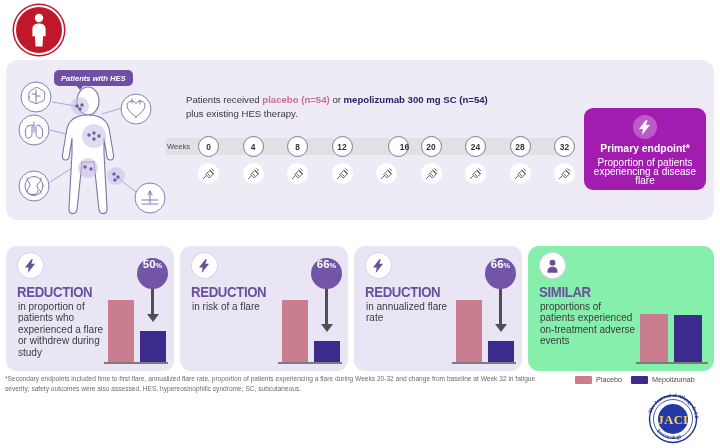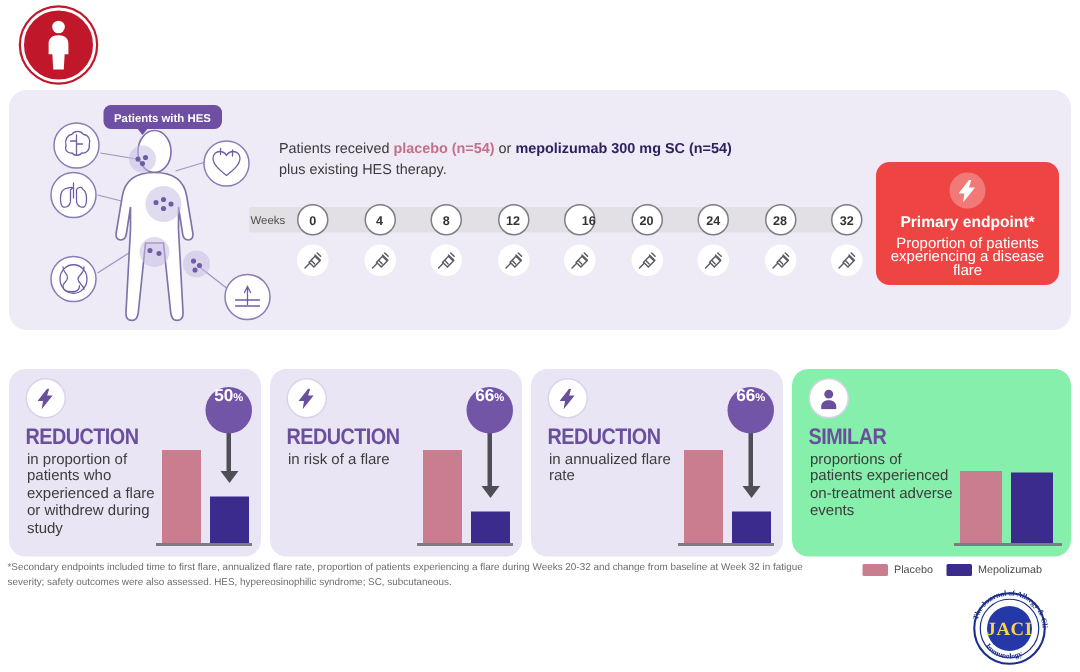--- a/index.html
+++ b/index.html
@@ -27,21 +27,21 @@
     line-height: 17.5px; letter-spacing: 0.1px;
   }
 
   
   .main-panel {
     position: absolute; left: 6px; top: 60px; width: 708px; height: 160px;
     background: #eeeaf6; border-radius: 12px;
   }
 
   
-  .body-art { position: absolute; left: 19px; top: 4px; width: 160px; height: 152px; }
+  .body-art { position: absolute; left: 4px; top: 4px; width: 160px; height: 152px; font-style: italic; }
   .hes-tag {
     position: absolute; left: 44px; top: 6px;
     background: #6f4fa3; color: #ffffff;
     font-size: 7.6px; font-weight: bold;
     padding: 3.5px 7px; border-radius: 5px; white-space: nowrap;
     z-index: 4;
   }
   .hes-tag::after {
     content: ""; position: absolute; left: 22px; bottom: -4px;
     border-left: 4px solid transparent; border-right: 4px solid transparent;
@@ -80,21 +80,21 @@
   }
   .syringe-node {
     position: absolute; width: 21px; height: 21px; border-radius: 50%;
     background: #ffffff; top: 103px;
     display: flex; align-items: center; justify-content: center;
   }
 
   
   .endpoint-card {
     position: absolute; left: 578px; top: 48px; width: 122px; height: 82px;
-    background: #ef4444; border-radius: 9px; color: #fff;
+    background: #a21caf; border-radius: 9px; color: #fff;
     text-align: center; padding-top: 7px;
   }
   .endpoint-icon {
     width: 24px; height: 24px; border-radius: 50%;
     background: rgba(255,255,255,0.28);
     margin: 0 auto 4px auto; display: flex; align-items: center; justify-content: center;
   }
   .endpoint-title { font-size: 10.4px; font-weight: bold; line-height: 12px; }
   .endpoint-sub { font-size: 10px; line-height: 9.4px; margin-top: 2.5px; padding: 0 6px; }
 
@@ -256,21 +256,21 @@
     </div>
 
     <div class="timeline-band"></div>
     <div class="timeline-arrow"></div>
     <div class="weeks-label">Weeks</div>
     <div id="week-nodes">
         <div class="week-node" style="left: 192px;">0</div>
         <div class="week-node" style="left: 236.5px;">4</div>
         <div class="week-node" style="left: 281px;">8</div>
         <div class="week-node" style="left: 325.5px;">12</div>
-        <div class="week-node" style="left: 370px; padding-left: 12px;">16</div>
+        <div class="week-node" style="left: 382px; padding-left: 12px;">16</div>
         <div class="week-node" style="left: 414.5px;">20</div>
         <div class="week-node" style="left: 459px;">24</div>
         <div class="week-node" style="left: 503.5px;">28</div>
         <div class="week-node" style="left: 548px;">32</div>
       </div>
     <div id="syringe-nodes">
         <div class="syringe-node" style="left: 192px;">
           <svg width="15" height="15" viewBox="0 0 16 16">
             <g stroke="#5a5a62" stroke-width="1" fill="none" stroke-linecap="round">
               <line x1="2.5" y1="13.5" x2="6" y2="10"></line>

